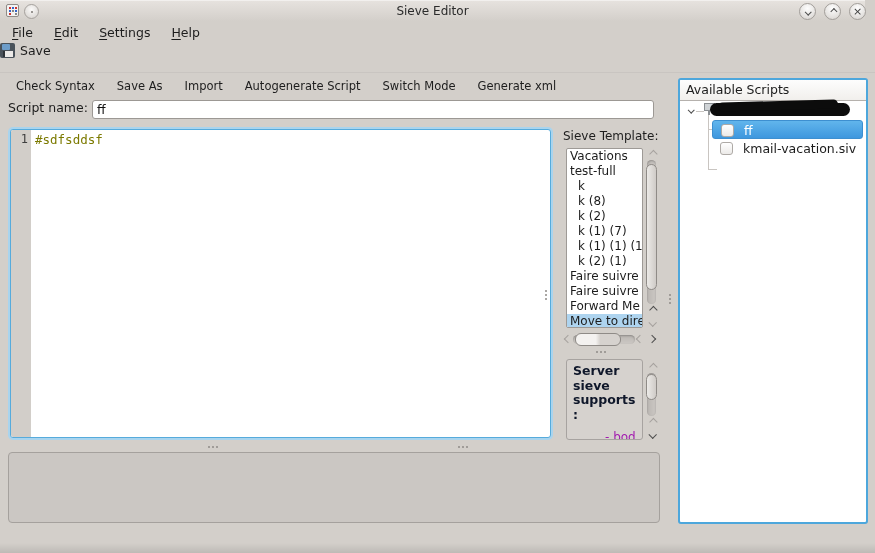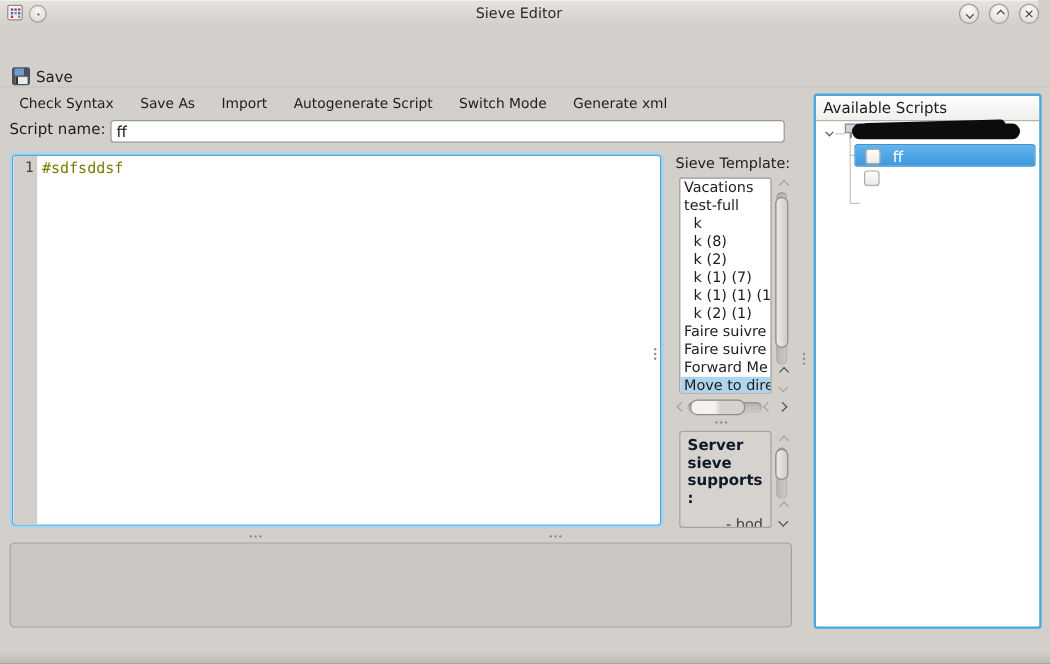--- a/index.html
+++ b/index.html
@@ -29,21 +29,21 @@
   .chev.left{transform:rotate(-135deg);}
   .chev.right{transform:rotate(45deg);}
   .chev.light{border-color:#a6a29e;}
   .chev.sm{width:4px;height:4px;border-width:1.4px 1.4px 0 0;}
 
   
   .menubar{position:absolute;left:0;top:21px;width:100%;height:22px;display:flex;gap:21px;
     padding-left:12px;align-items:center;font-size:12.5px;color:#1d1d1d;box-sizing:border-box;}
   .menubar .mi{cursor:default;}
   .mn{text-decoration:underline;text-underline-offset:2px;}
-  .toolbar{position:absolute;left:0;top:43px;width:100%;height:28px;display:flex;align-items:flex-end;padding-left:10px;box-sizing:border-box;}
+  .toolbar{position:absolute;left:0;top:43px;width:100%;height:28px;display:flex;align-items:flex-start;box-sizing:border-box;}
   .savebtn{display:flex;align-items:center;gap:5px;font-size:12.5px;color:#1d1d1d;}
   .floppy{position:relative;width:15px;height:15px;background:#49525a;border-radius:2px;}
   .floppy:before{content:"";position:absolute;left:2px;top:1px;width:8px;height:6px;background:#6d9dc9;border-radius:1px;}
   .floppy:after{content:"";position:absolute;left:3px;bottom:1px;width:8px;height:6px;background:#eceae8;border-left:2px solid #2e3338;}
 
   
   .actionbar{position:absolute;left:0;top:72px;width:100%;height:26px;border-top:1px solid #c9c5c1;
     display:flex;gap:14px;align-items:center;padding-left:12px;font-size:11.5px;color:#1d1d1d;box-sizing:border-box;}
   .abtn{padding:2px 4px;cursor:default;}
 
@@ -83,21 +83,21 @@
 
   
   .vdots{position:absolute;width:4px;display:flex;flex-direction:column;gap:2px;align-items:center;}
   .vdots i,.hdots i{width:2px;height:2px;border-radius:50%;background:#8f8b87;display:block;}
   .hdots{position:absolute;height:4px;display:flex;gap:2px;align-items:center;}
 
   
   .server-panel{position:absolute;left:566px;top:359px;width:77px;height:81px;background:#d6d2ce;
     border:1px solid #a7a3a0;border-radius:3px;box-sizing:border-box;overflow:hidden;}
   .server-panel .head{font-weight:bold;font-size:12.5px;color:#0f172a;padding:4px 0 0 6px;line-height:14.5px;width:64px;}
-  .server-panel .partial{position:absolute;left:38px;top:70px;font-size:12px;color:#404040;}
+  .server-panel .partial{position:absolute;left:38px;top:70px;font-size:12px;color:#a21caf;}
 
   
   .output{position:absolute;left:8px;top:452px;width:652px;height:71px;background:#cbc7c3;
     border:1px solid #a5a19d;border-radius:4px;box-sizing:border-box;}
 
   
   .scripts{position:absolute;left:678px;top:78px;width:190px;height:446px;background:#fff;
     border:2px solid #4da7dc;border-radius:3px;box-sizing:border-box;overflow:hidden;}
   .scripts .hdr{height:20px;line-height:20px;padding-left:6px;font-size:12.5px;color:#1c1c1c;
     background:linear-gradient(#fdfdfd,#f1efec);border-bottom:1px solid #b5b1ad;}
@@ -138,20 +138,26 @@
         <span class="chev down sm"></span>
       </span>
     <span class="winbtn" style="left:824px;">
         <span class="chev up sm"></span>
       </span>
     <span class="winbtn" style="left:849px;">
         <span class="x">×</span>
       </span>
   </div>
 
+  <div class="menubar">
+    <span class="mi"><span class="mn">F</span><span>ile</span></span>
+    <span class="mi"><span class="mn">E</span><span>dit</span></span>
+    <span class="mi"><span class="mn">S</span><span>ettings</span></span>
+    <span class="mi"><span class="mn">H</span><span>elp</span></span>
+  </div>
 
   <div class="toolbar">
     <span class="savebtn">
       <span class="floppy"></span>
       <span>Save</span>
     </span>
   </div>
 
   <div class="actionbar">
     <span class="abtn">Check Syntax</span>
@@ -275,18 +281,19 @@
           </span>
         <span class="redact"></span>
       </div>
 
       <div class="srow sel" style="top:19px;">
         <span class="cb"></span>
         <span class="lbl">ff</span>
       </div>
       <div class="srow" style="top:38px;">
         <span class="cb"></span>
+        <span class="lbl">kmail-vacation.siv</span>
       </div>
     </div>
   </div>
 
   <div class="bottom-shade"></div>
 </div>
 
 </body></html>

